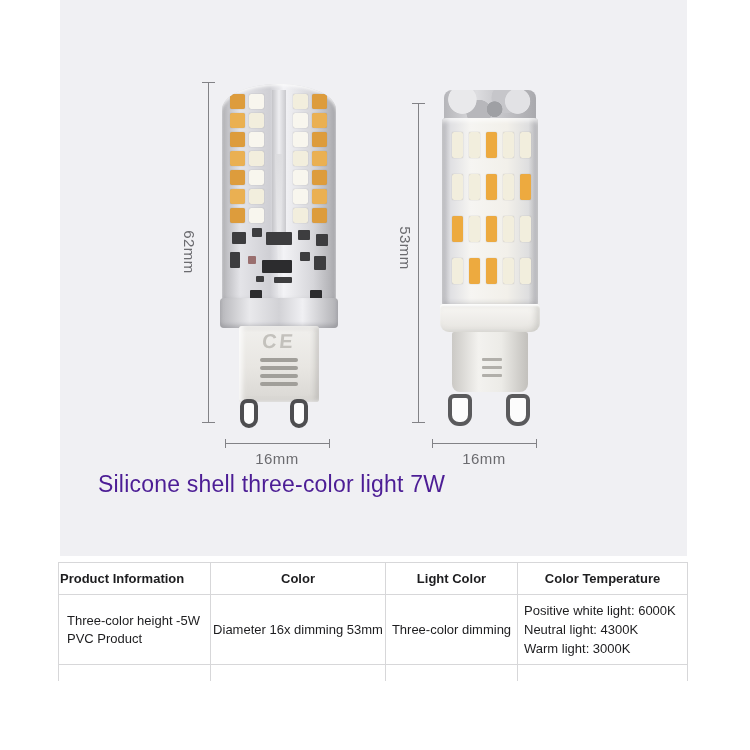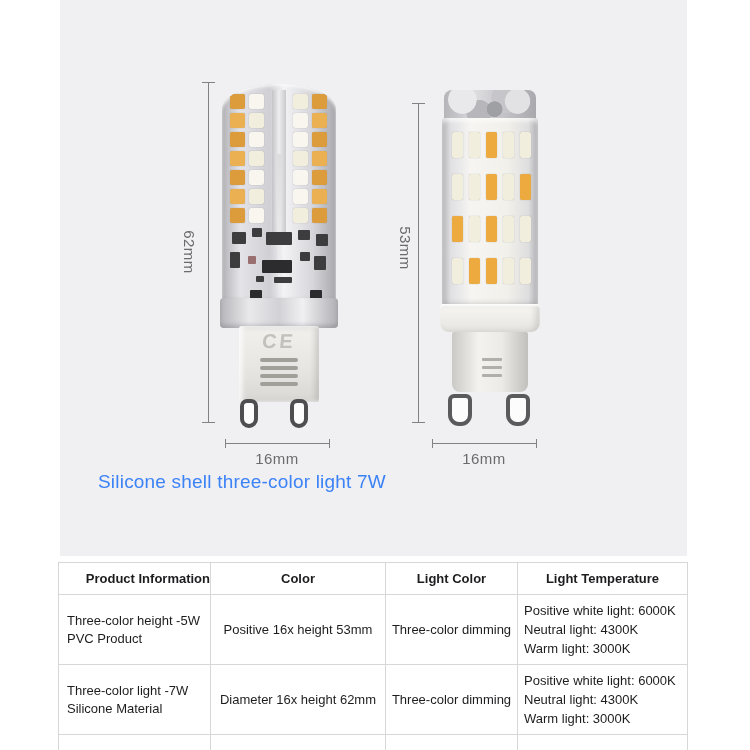--- a/index.html
+++ b/index.html
@@ -14,21 +14,21 @@
   .dim-v { position:absolute; width:1px; background:#828286; }
   .dim-v::before, .dim-v::after { content:""; position:absolute; left:-6px; width:13px; height:1px; background:#828286; }
   .dim-v::before { top:0; } .dim-v::after { bottom:0; }
   .dim-h { position:absolute; height:1px; background:#828286; }
   .dim-h::before, .dim-h::after { content:""; position:absolute; top:-4px; width:1px; height:9px; background:#828286; }
   .dim-h::before { left:0; } .dim-h::after { right:0; }
   .dim-label-v { position:absolute; width:60px; height:16px; text-align:center; transform:rotate(90deg);
                  font-size:15px; color:#6b6b6f; letter-spacing:0.5px; }
   .dim-label-h { position:absolute; width:80px; text-align:center; font-size:15px; color:#6b6b6f; letter-spacing:0.5px; }
 
-  .caption { position:absolute; font-size:19px; color:#3b82f6; letter-spacing:0.2px; }
+  .caption { position:absolute; font-size:23px; color:#4c1d95; letter-spacing:0.2px; }
 
   
   .b7-body { position:absolute; left:222px; top:84px; width:114px; height:218px; overflow:hidden;
     background:linear-gradient(90deg,#b3b3b7 0,#e4e4e8 16%,#cfcfd4 42%,#f3f3f6 54%,#d6d6da 80%,#a9a9ad 100%);
     border-radius:56px 56px 5px 5px / 26px 26px 5px 5px;
     box-shadow:inset 0 2px 3px rgba(255,255,255,.8), inset 0 -2px 4px rgba(120,120,125,.35); }
   .b7-rod { position:absolute; left:50px; top:6px; width:14px; height:148px;
     background:linear-gradient(90deg,#c4c4c8,#eeeef1 50%,#c9c9cd); }
   .b7-spike { position:absolute; left:53px; top:70px; width:8px; height:150px;
     background:linear-gradient(#dcdcdf,#f2f2f4); clip-path:polygon(50% 100%,0 0,100% 0); opacity:.9; }
@@ -198,44 +198,31 @@
   <div class="pin pin5" style="left:448px; top:394px"></div>
   <div class="pin pin5" style="left:506px; top:394px"></div>
 
   <div class="dim-h" style="left:432px; top:443px; width:105px"></div>
   <div class="dim-label-h" style="left:444px; top:450px">16mm</div>
 
 
   <table class="spec">
     <tbody>
         <tr>
-      <th class="c-prod" style="text-align:right; padding-left:1px">Product Information</th>
+      <th class="c-prod" style="text-align:left; padding-left:1px">Product Information</th>
       <th class="c-size">Color</th>
       <th class="c-src">Light Color</th>
-      <th class="c-temp" style="text-align:center; padding-left:0">Light Temperature</th>
+      <th class="c-temp" style="text-align:center; padding-left:0">Color Temperature</th>
     </tr>
     <tr>
       <td class="c-prod">
         <div>Three-color height -5W</div>
         <div>PVC Product</div>
       </td>
-      <td class="c-size">Positive 16x height 53mm</td>
-      <td class="c-src">Three-color dimming</td>
-      <td class="c-temp">
-        <div>Positive white light: 6000K</div>
-        <div>Neutral light: 4300K</div>
-        <div>Warm light: 3000K</div>
-      </td>
-    </tr>
-    <tr>
-      <td class="c-prod">
-        <div>Three-color light -7W</div>
-        <div>Silicone Material</div>
-      </td>
-      <td class="c-size">Diameter 16x height 62mm</td>
+      <td class="c-size">Diameter 16x dimming 53mm</td>
       <td class="c-src">Three-color dimming</td>
       <td class="c-temp">
         <div>Positive white light: 6000K</div>
         <div>Neutral light: 4300K</div>
         <div>Warm light: 3000K</div>
       </td>
     </tr>
     <tr class="partial">
       <td class="c-prod"></td>
       <td class="c-size"></td>

